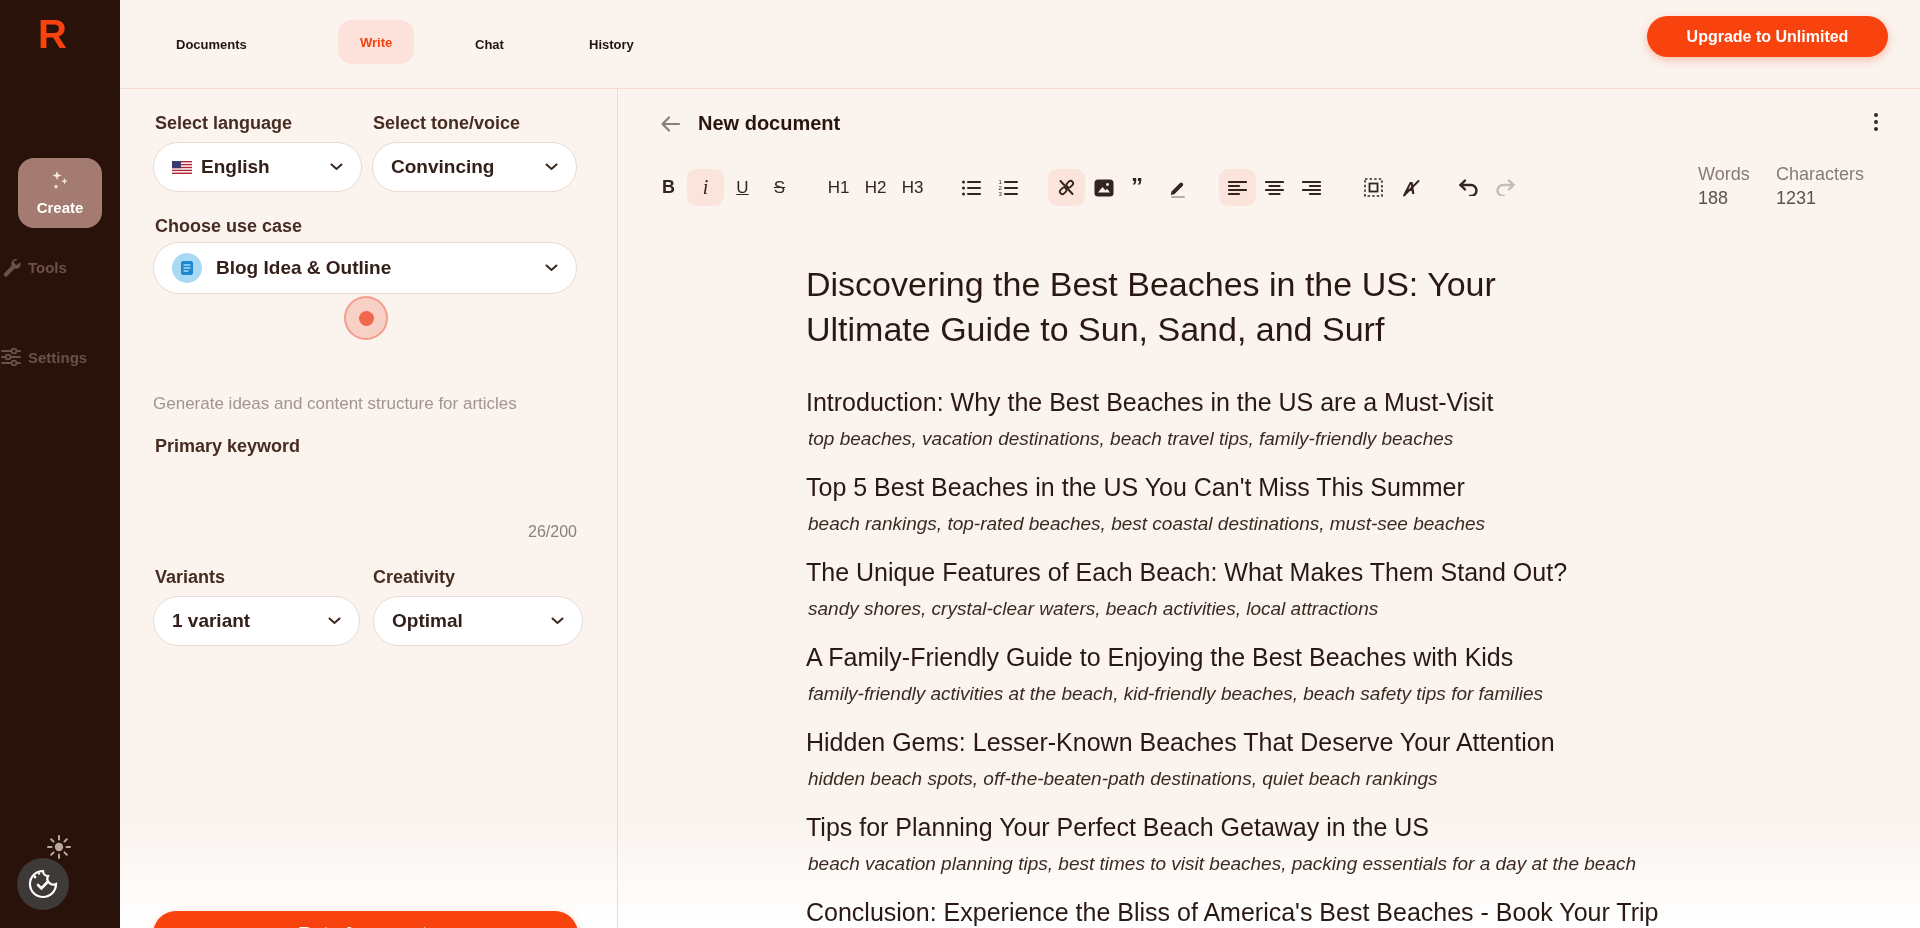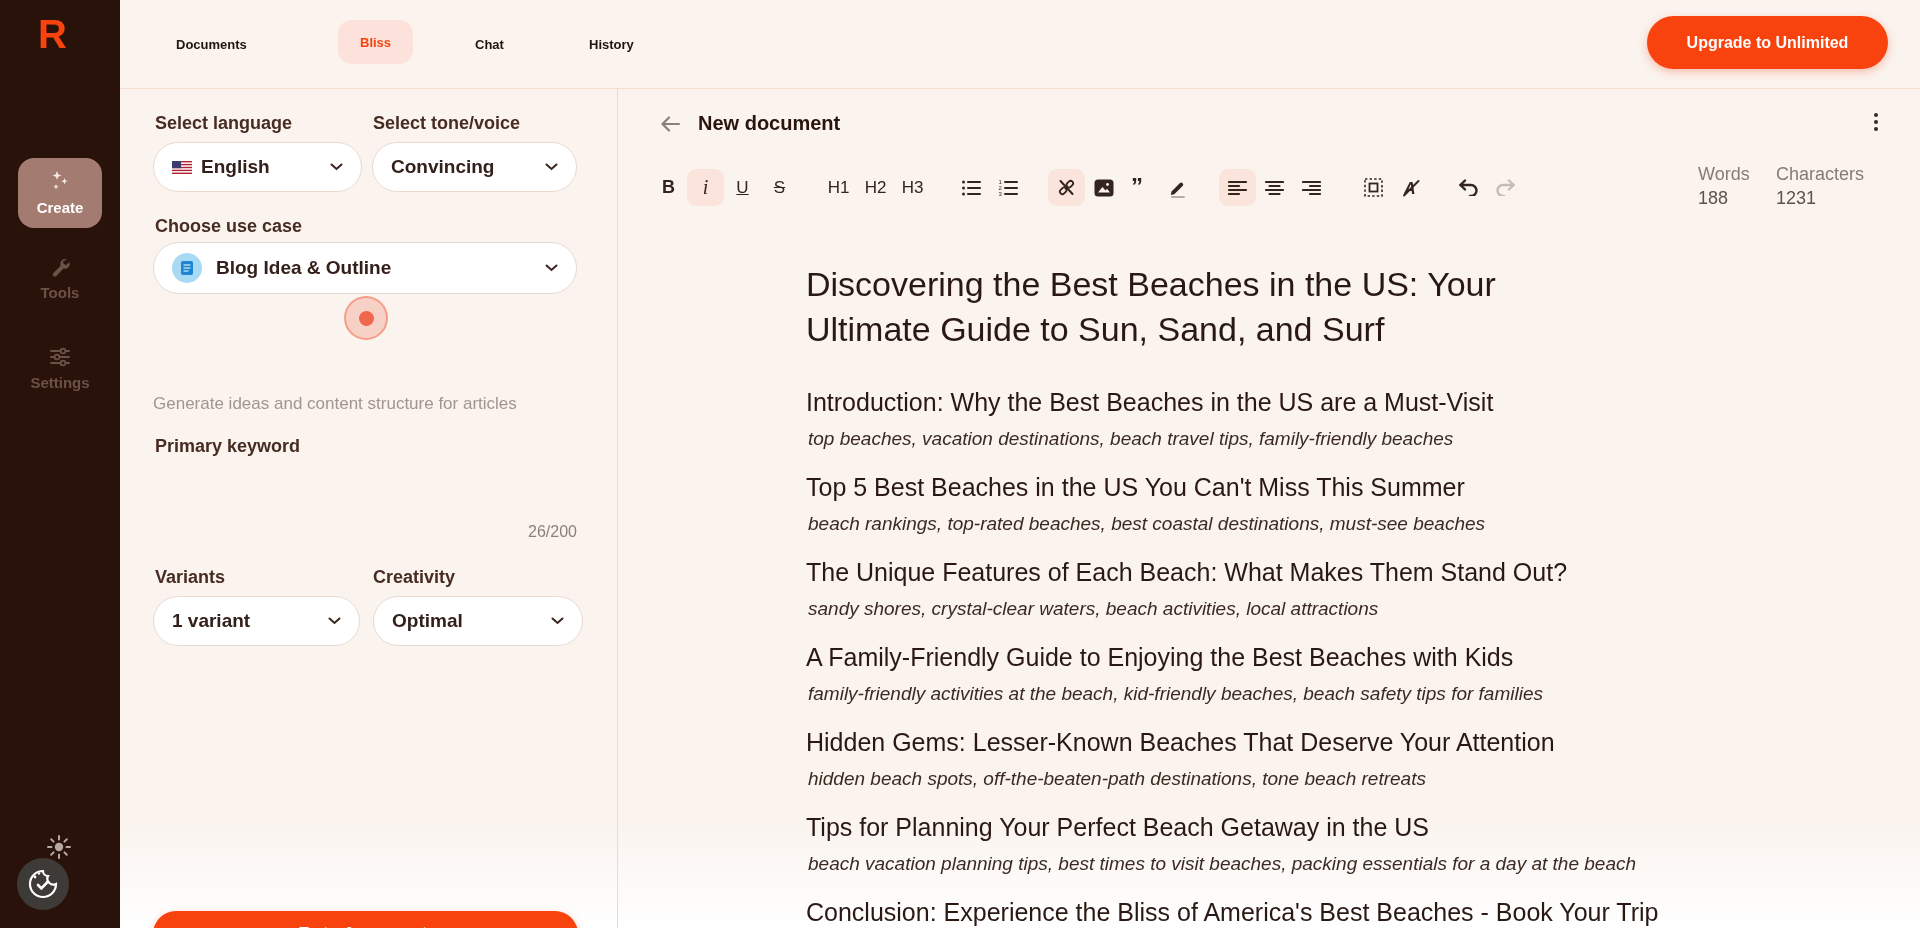--- a/index.html
+++ b/index.html
@@ -2,30 +2,30 @@
 <html><head>
 <meta charset="utf-8">
 <style>
   html,body{margin:0;padding:0;}
   .stage{position:relative;width:1920px;height:928px;overflow:hidden;
     font-family:"Liberation Sans",sans-serif;
     background:linear-gradient(180deg,#FAF3EE 0%,#FAF3EE 88%,#FFFFFF 100%);}
   
   .sidebar{position:absolute;left:0;top:0;width:120px;height:928px;background:#29120A;}
   .logo{position:absolute;left:38px;top:12px;font-size:40px;font-weight:bold;color:#F8430F;letter-spacing:-1px;}
-  .side-item{position:absolute;left:0;width:120px;display:flex;flex-direction:column;align-items:center;gap:6px;cursor:pointer;}
+  .side-item{position:absolute;left:0;width:120px;display:flex;align-items:center;gap:6px;cursor:pointer;}
   .side-item .lbl{font-size:15px;font-weight:bold;color:#6C5147;}
   .create-btn{position:absolute;left:18px;top:158px;width:84px;height:70px;border-radius:16px;background:#A47B70;
     display:flex;flex-direction:column;align-items:center;justify-content:center;gap:5px;cursor:pointer;}
   .create-btn .lbl{font-size:15px;font-weight:bold;color:#FFFFFF;}
   
   .topbar{position:absolute;left:120px;top:0;width:1800px;height:88px;border-bottom:1px solid #F6DCCF;}
   .tab{position:absolute;top:0;height:88px;display:flex;align-items:center;font-size:13px;font-weight:bold;color:#221410;cursor:pointer;}
   .tab.active{top:20px;height:44px;padding:0 22px;border-radius:14px;background:#FCE2DA;color:#F4430E;}
-  .upgrade{position:absolute;left:1647px;top:16px;width:241px;height:53px;border-radius:27px;background:#F8430F;
+  .upgrade{position:absolute;left:1647px;top:16px;width:241px;height:41px;border-radius:27px;background:#F8430F;
     display:flex;align-items:center;justify-content:center;color:#fff;font-size:16px;font-weight:bold;cursor:pointer;
     box-shadow:0 3px 8px rgba(248,67,15,.3);}
   
   .panel{position:absolute;left:120px;top:89px;width:497px;height:839px;border-right:1px solid #F3D7CA;}
   .flabel{position:absolute;font-size:18px;font-weight:600;color:#462C22;}
   .pill{position:absolute;background:#fff;border:1px solid #E9DAD2;border-radius:26px;display:flex;align-items:center;
     padding:0 18px;box-sizing:border-box;cursor:pointer;}
   .pill .val{font-size:19px;font-weight:600;color:#34201A;white-space:nowrap;}
   .pill .chev{margin-left:auto;display:flex;}
   .helper{position:absolute;left:33px;top:305px;width:430px;font-size:17px;color:#A2958F;}
@@ -130,21 +130,21 @@
         <path d="M17 4a13 13 0 1 0 13 13 6 6 0 0 1-8-8 5 5 0 0 1-5-5z"></path>
         <path d="M12 18l3.4 3.4L21.5 15" stroke-width="2.6"></path>
         <circle cx="9" cy="10" r="1.4" fill="#fff" stroke="none"></circle>
         <circle cx="13" cy="6.5" r="1.2" fill="#fff" stroke="none"></circle>
       </svg>
     </div>
   </aside>
 
   <header class="topbar">
     <div class="tab" style="left:56px;">Documents</div>
-    <div class="tab active" style="left:218px;">Bliss</div>
+    <div class="tab active" style="left:218px;">Write</div>
     <div class="tab" style="left:355px;">Chat</div>
     <div class="tab" style="left:469px;">History</div>
   </header>
   <div class="upgrade">Upgrade to Unlimited</div>
 
   <section class="panel">
 
     <div class="flabel" style="left:35px;top:24px;">Select language</div>
     <div class="pill" style="left:33px;top:53px;width:209px;height:50px;">
       <span style="margin-right:9px;">
@@ -401,21 +401,21 @@
     <p class="kw">sandy shores, crystal-clear waters, beach activities, local attractions</p>
   </div>
 
   <div class="sec">
     <h2>A Family-Friendly Guide to Enjoying the Best Beaches with Kids</h2>
     <p class="kw">family-friendly activities at the beach, kid-friendly beaches, beach safety tips for families</p>
   </div>
 
   <div class="sec">
     <h2>Hidden Gems: Lesser-Known Beaches That Deserve Your Attention</h2>
-    <p class="kw">hidden beach spots, off-the-beaten-path destinations, tone beach retreats</p>
+    <p class="kw">hidden beach spots, off-the-beaten-path destinations, quiet beach rankings</p>
   </div>
 
   <div class="sec">
     <h2>Tips for Planning Your Perfect Beach Getaway in the US</h2>
     <p class="kw">beach vacation planning tips, best times to visit beaches, packing essentials for a day at the beach</p>
   </div>
 
   <div class="sec">
     <h2>Conclusion: Experience the Bliss of America's Best Beaches - Book Your Trip</h2>
 

